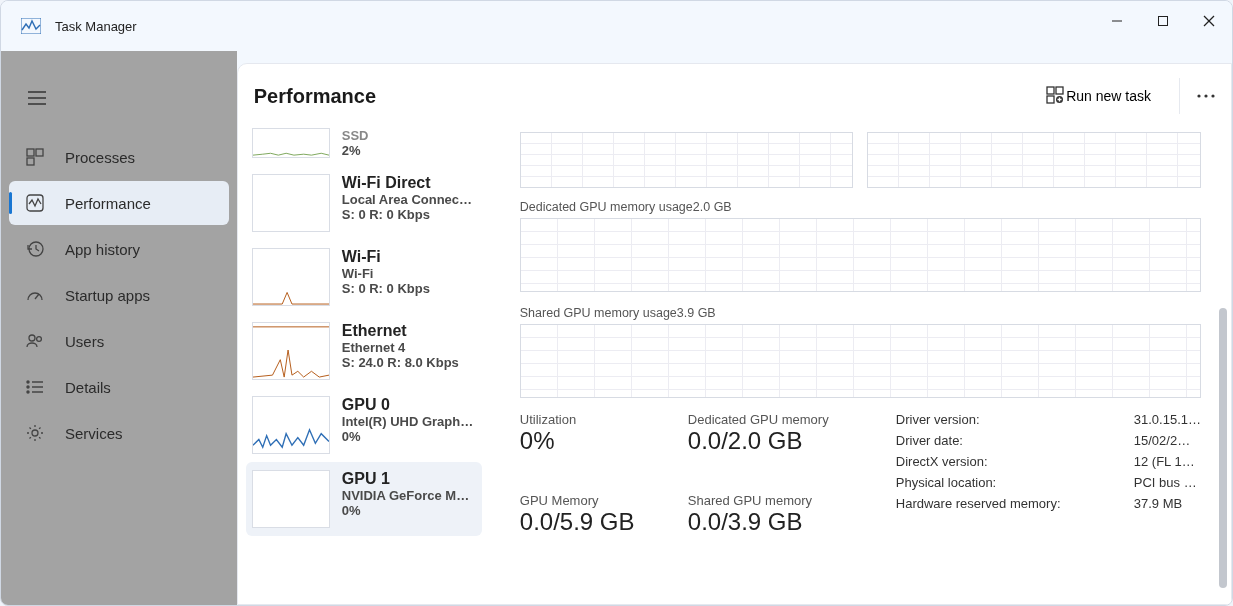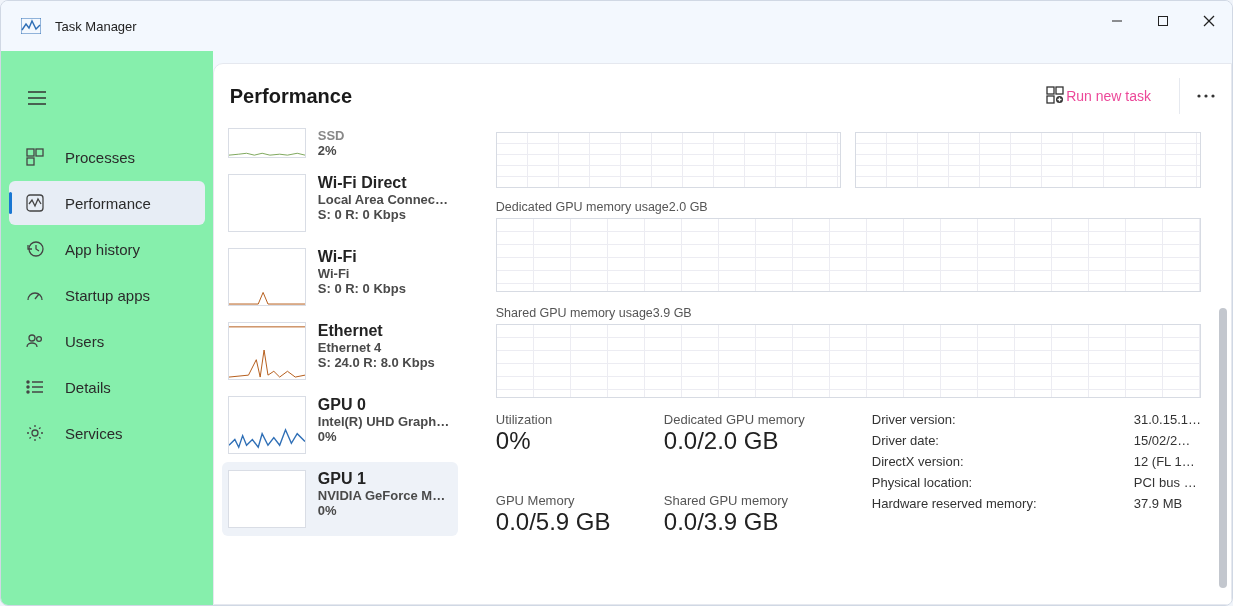--- a/index.html
+++ b/index.html
@@ -19,21 +19,21 @@
   .app-title { font-size: 13px; color: #222; }
   .win-controls { display: flex; height: 100%; }
   .win-btn {
     width: 46px; height: 40px; display: flex; align-items: center; justify-content: center;
     font-size: 14px; color: #333; cursor: default;
   }
   
   .body { flex: 1; display: flex; min-height: 0; }
   
   .sidebar {
-    width: 300px; background: #86efac; display: flex; flex-direction: column;
+    width: 300px; background: #a3a3a3; display: flex; flex-direction: column;
     padding-top: 28px;
   }
   .hamburger {
     width: 48px; height: 38px; display:flex; align-items:center; justify-content:center;
     margin-left: 12px; margin-bottom: 18px;
   }
   .nav { display: flex; flex-direction: column; gap: 2px; padding: 0 8px; }
   .nav-item {
     height: 44px; display: flex; align-items: center; gap: 20px;
     padding-left: 16px; border-radius: 6px; font-size: 15px; color: #2b2b2b;
@@ -51,21 +51,21 @@
   .main {
     flex: 1; background: #fff; border-top-left-radius: 10px; border: 1px solid #e5e8ef;
     display: flex; flex-direction: column; min-height: 0; margin-top: 12px;
   }
   .main-header {
     height: 64px; display: flex; align-items: center; justify-content: space-between;
     padding: 0 16px; border-bottom: 0;
   }
   .page-title { font-size: 20px; font-weight: 600; color: #1a1a1a; }
   .header-right { display: flex; align-items: center; gap: 18px; }
-  .run-task { display: flex; align-items: center; gap: 2px; font-size: 14px; color: #ec4899; padding: 6px 10px; border-radius:4px; }
+  .run-task { display: flex; align-items: center; gap: 2px; font-size: 14px; color: #000000; padding: 6px 10px; border-radius:4px; }
   .more-btn { width: 36px; height: 36px; display:flex; align-items:center; justify-content:center; border-left: 1px solid #e6e9ef; padding-left: 16px; }
   .main-body { flex: 1; display: flex; min-height: 0; }
   
   .perf-list-wrap { width: 252px; position: relative; border-right: 0; overflow: hidden; }
   .perf-list { height: 100%; overflow-y: auto; padding: 0 8px 8px 8px; font-weight: bold; }
   .perf-list::-webkit-scrollbar { width: 10px; }
   .perf-list::-webkit-scrollbar-thumb { background: #c3c7ce; border-radius: 5px; }
   .perf-item {
     display: flex; gap: 12px; padding: 8px 6px; border-radius: 6px;
   }
@@ -380,21 +380,21 @@
               <div class="detail-pair">
                   <span>DirectX version:</span>
                 </div>
               <div class="detail-pair">
                   <span>Physical location:</span>
                 </div>
               <div class="detail-pair">
                   <span>Hardware reserved memory:</span>
                 </div>
             </div>
-            <div class="col-details" style="grid-row: span 2; margin-left: 24px;">
+            <div class="col-details" style="grid-row: span 2;">
               <div class="detail-pair">
                   <span class="dv">31.0.15.1…</span>
                 </div>
               <div class="detail-pair">
                   <span class="dv">15/02/2…</span>
                 </div>
               <div class="detail-pair">
                   <span class="dv">12 (FL 1…</span>
                 </div>
               <div class="detail-pair">

